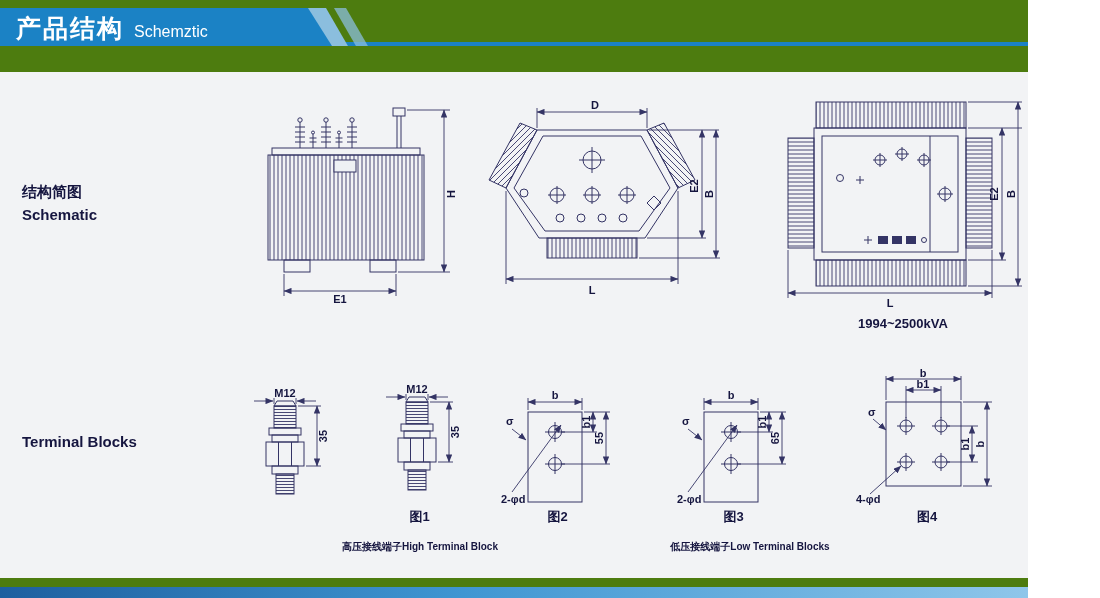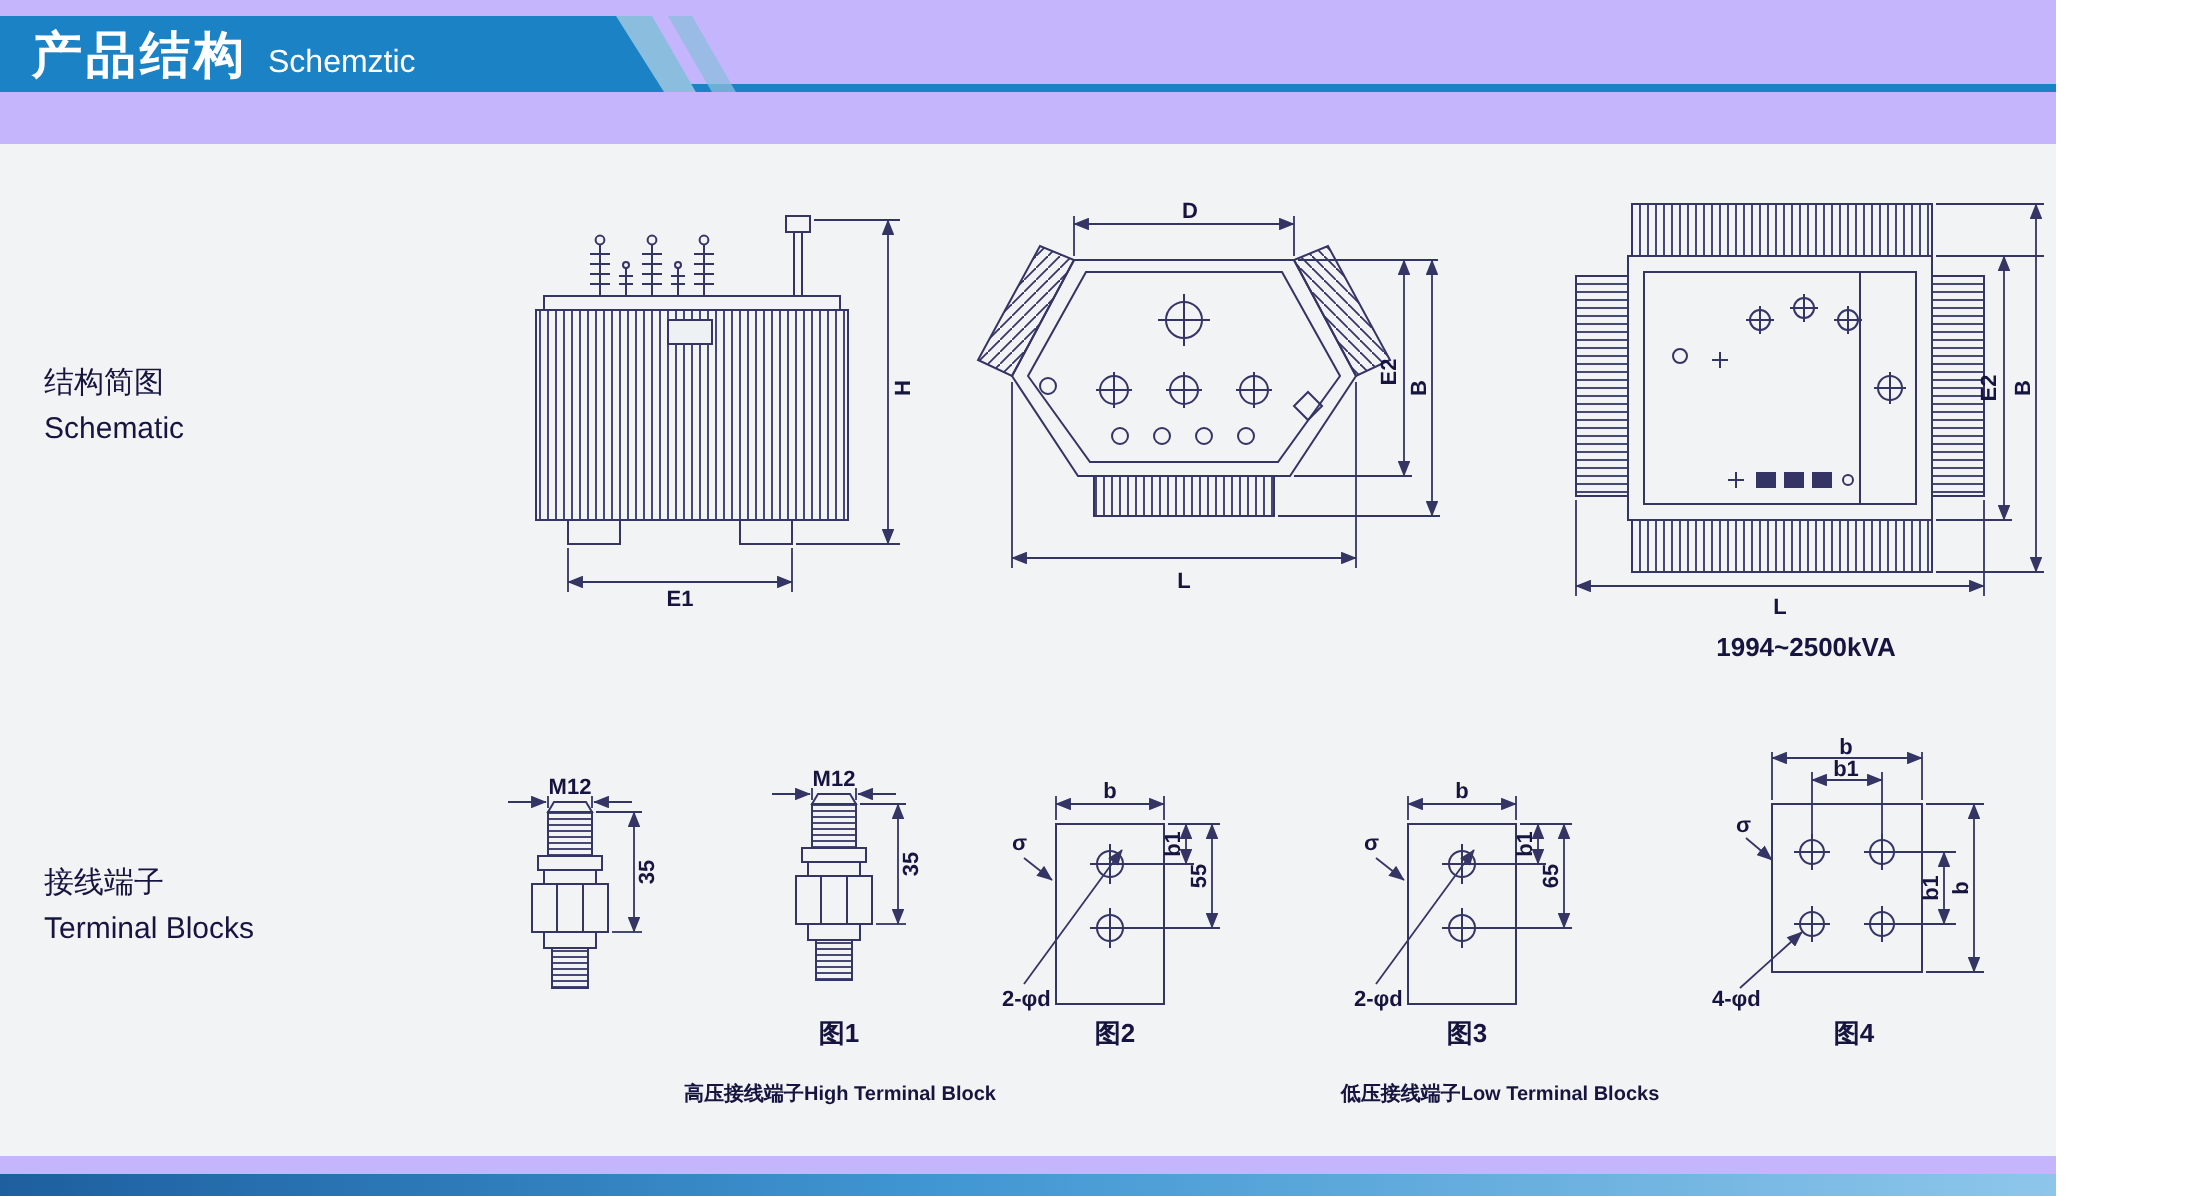--- a/index.html
+++ b/index.html
@@ -1,18 +1,18 @@
 <!DOCTYPE html>
 <html style="--banner: #1b82c5; --banner_accent: #8bbede; --line: #343465; --text: #15153f;"><head>
 <meta charset="utf-8">
 <style>
   html,body { margin:0; padding:0; }
   body { width:1100px; height:598px; overflow:hidden; background:#ffffff;
          font-family:"Liberation Sans", sans-serif; }
-  .page { position:relative; width:1028px; height:598px; background:#c4b5fd; }
+  .page { position:relative; width:1028px; height:598px; background:#4d7c0f; }
 
   .content-bg { position:absolute; left:0; top:72px; width:100%; height:506px;
                 background:#f2f3f5; }
 
   
   .banner { position:absolute; left:0; top:0; width:100%; height:52px; }
   .banner-line { position:absolute; left:0; top:42px; width:100%; height:4px;
                  background:var(--banner,#1b82c5); z-index:1; }
   .banner-accent { position:absolute; top:8px; height:38px;
                    background:var(--banner_accent,#8bbede);
@@ -22,21 +22,21 @@
   .banner-main { position:absolute; left:0; top:8px; width:332px; height:38px;
                  background:var(--banner,#1b82c5);
                  clip-path:polygon(0 0, 308px 0, 332px 100%, 0 100%);
                  color:#fff; display:flex; align-items:flex-end;
                  padding:0 0 5px 16px; box-sizing:border-box; z-index:2; }
   .t-cn { font-weight:bold; font-size:25px; line-height:1; letter-spacing:2px; }
   .t-en { font-size:16px; line-height:1; margin-left:10px; padding-bottom:1px; }
 
   
   .row-label { position:absolute; left:22px; color:var(--text,#15153f);
-               font-weight:normal; font-size:15px; line-height:1.55; }
+               font-weight:bold; font-size:15px; line-height:1.55; }
 
   
   .cap { position:absolute; text-align:center; font-weight:bold; font-size:13px;
          color:var(--text,#15153f); }
   .cap.big { font-size:10px; }
 
   
   svg.draw { position:absolute; overflow:visible; }
   .st, .st * { stroke:var(--line,#343465); fill:none; stroke-width:1; }
   .dim, .dim * { stroke:var(--line,#343465); fill:none; stroke-width:0.9; }
@@ -88,21 +88,20 @@
       <span class="t-cn">产品结构</span>
       <span class="t-en">Schemztic</span>
     </div>
   </header>
 
   <div class="row-label" style="top:180px">
     <div>结构简图</div>
     <div>Schematic</div>
   </div>
   <div class="row-label" style="top:430px">
-    <div>接线端子</div>
     <div>Terminal Blocks</div>
   </div>
 
   <svg class="draw" style="left:228px;top:100px" width="235" height="205" viewBox="0 0 235 205">
     <g class="st">
       <rect x="165" y="8" width="12" height="8"></rect>
       <line x1="169" y1="16" x2="169" y2="48"></line>
       <line x1="173" y1="16" x2="173" y2="48"></line>
       <g>
         <line x1="72" y1="22" x2="72" y2="48"></line>

